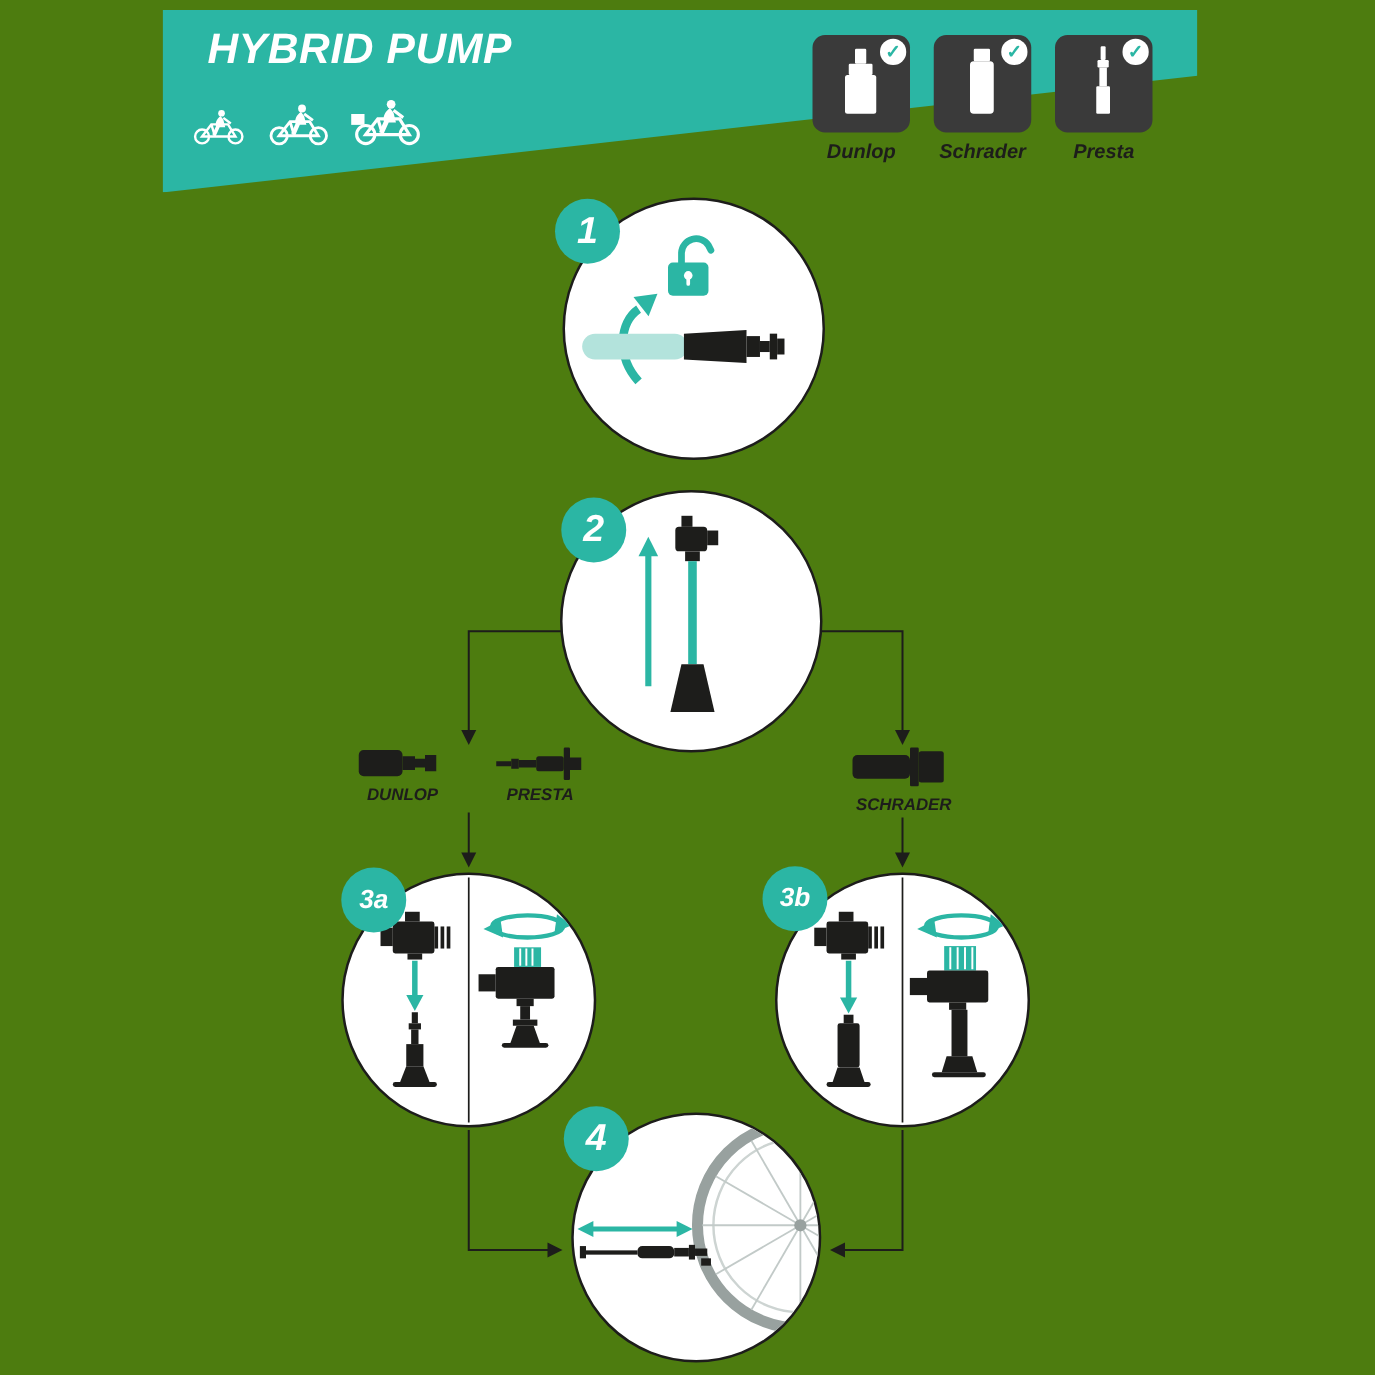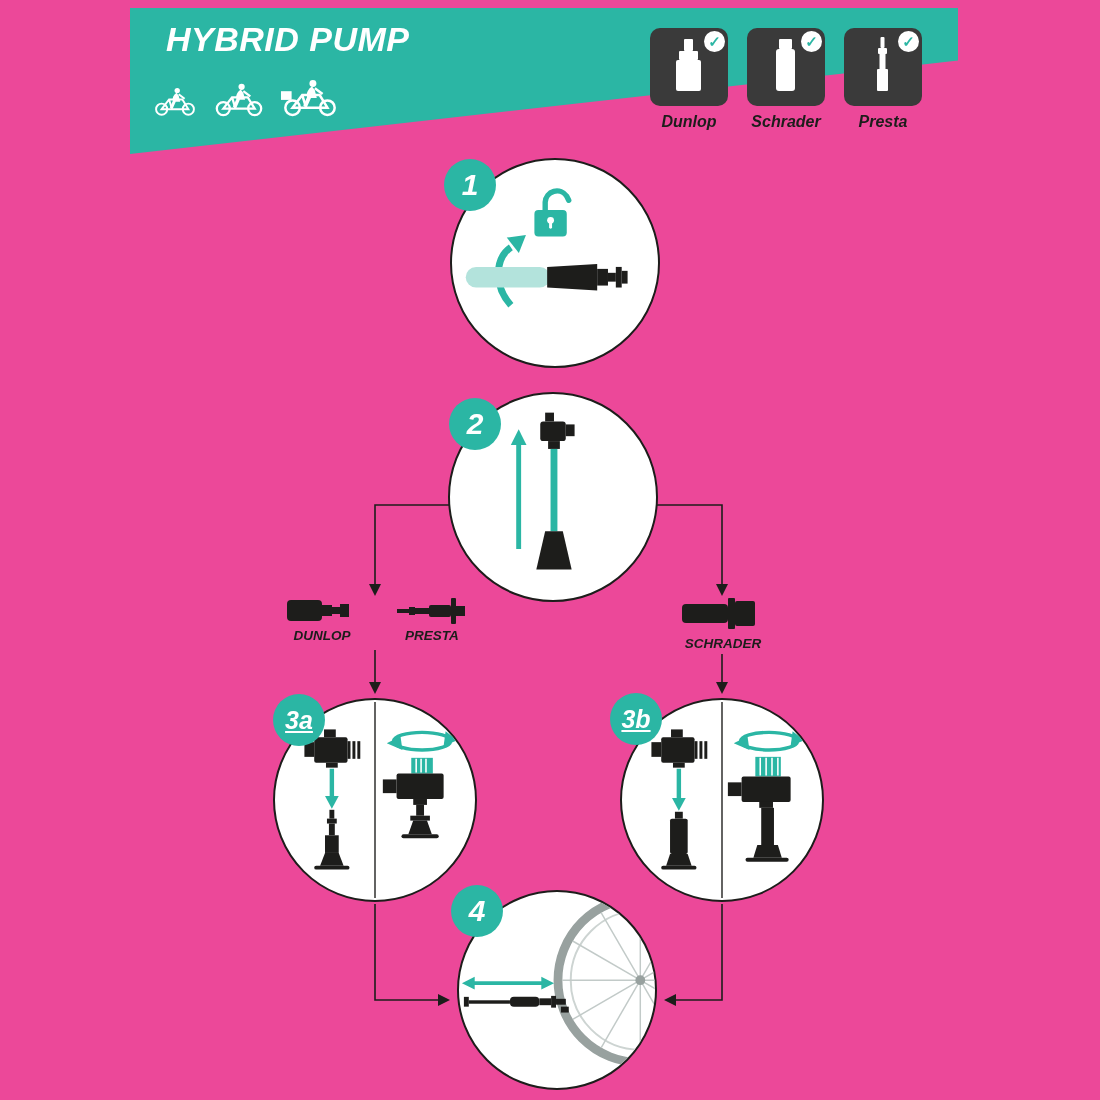--- a/index.html
+++ b/index.html
@@ -1,18 +1,18 @@
 <!DOCTYPE html>
 <html><head>
 <meta charset="utf-8">
 <style>
   * { margin:0; padding:0; box-sizing:border-box; }
   html,body { background:#ffffff; }
   .page {
-    position:relative; width:1100px; height:1100px; background:#ec4899;
+    position:relative; width:1100px; height:1100px; background:#4d7c0f;
     overflow:hidden; font-family:"Liberation Sans", sans-serif;
   }
   .abs { position:absolute; }
   .banner {
     position:absolute; left:130px; top:8px; width:828px; height:146px;
     background:#2BB6A4;
     clip-path:polygon(0 0, 100% 0, 100% 36%, 0 100%);
   }
   .page-title {
     position:absolute; left:166px; top:20px;
@@ -35,21 +35,21 @@
   .circle {
     position:absolute; background:#ffffff; border:2.5px solid #1D1D1B; border-radius:50%;
     overflow:hidden;
   }
   .circle svg { display:block; width:100%; height:100%; }
   .badge {
     position:absolute; width:52px; height:52px; border-radius:50%; background:#2BB6A4;
     color:#ffffff; display:flex; align-items:center; justify-content:center;
     font-style:italic; font-weight:700; font-size:30px; z-index:5;
   }
-  .badge.small-text { font-size:25px;text-decoration:underline; }
+  .badge.small-text { font-size:21px; }
   .vrow-label {
     position:absolute; text-align:center; font-style:italic; font-weight:700;
     font-size:13.5px; color:#1D1D1B;
   }
   svg { overflow:visible; }
   .circle svg { overflow:hidden; }
 </style>
 </head>
 <body>
 

